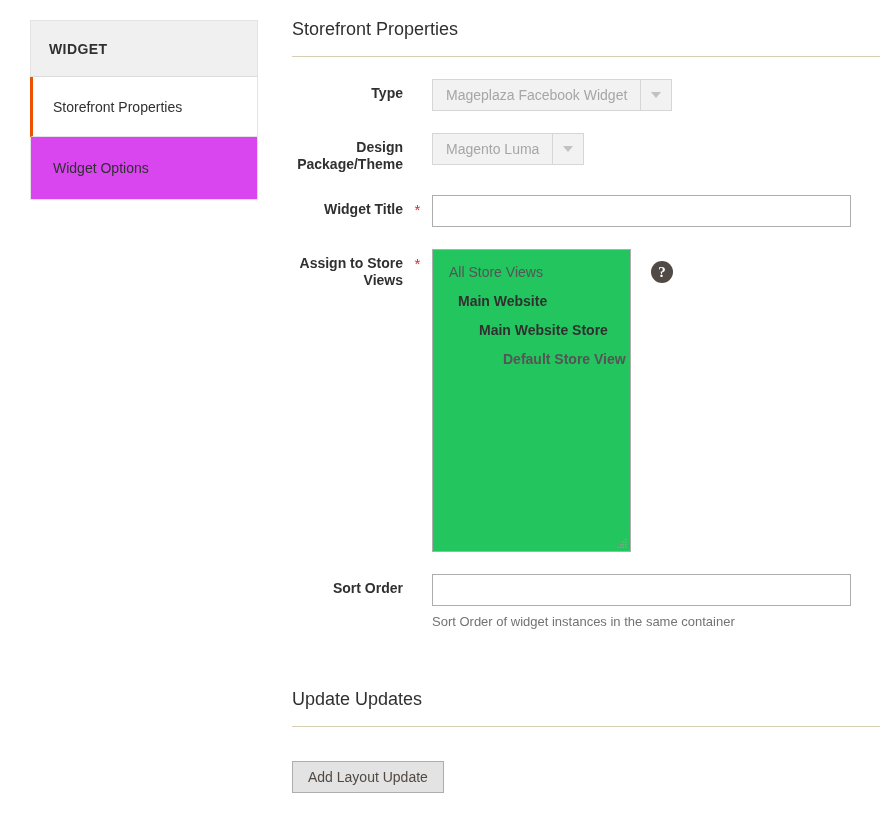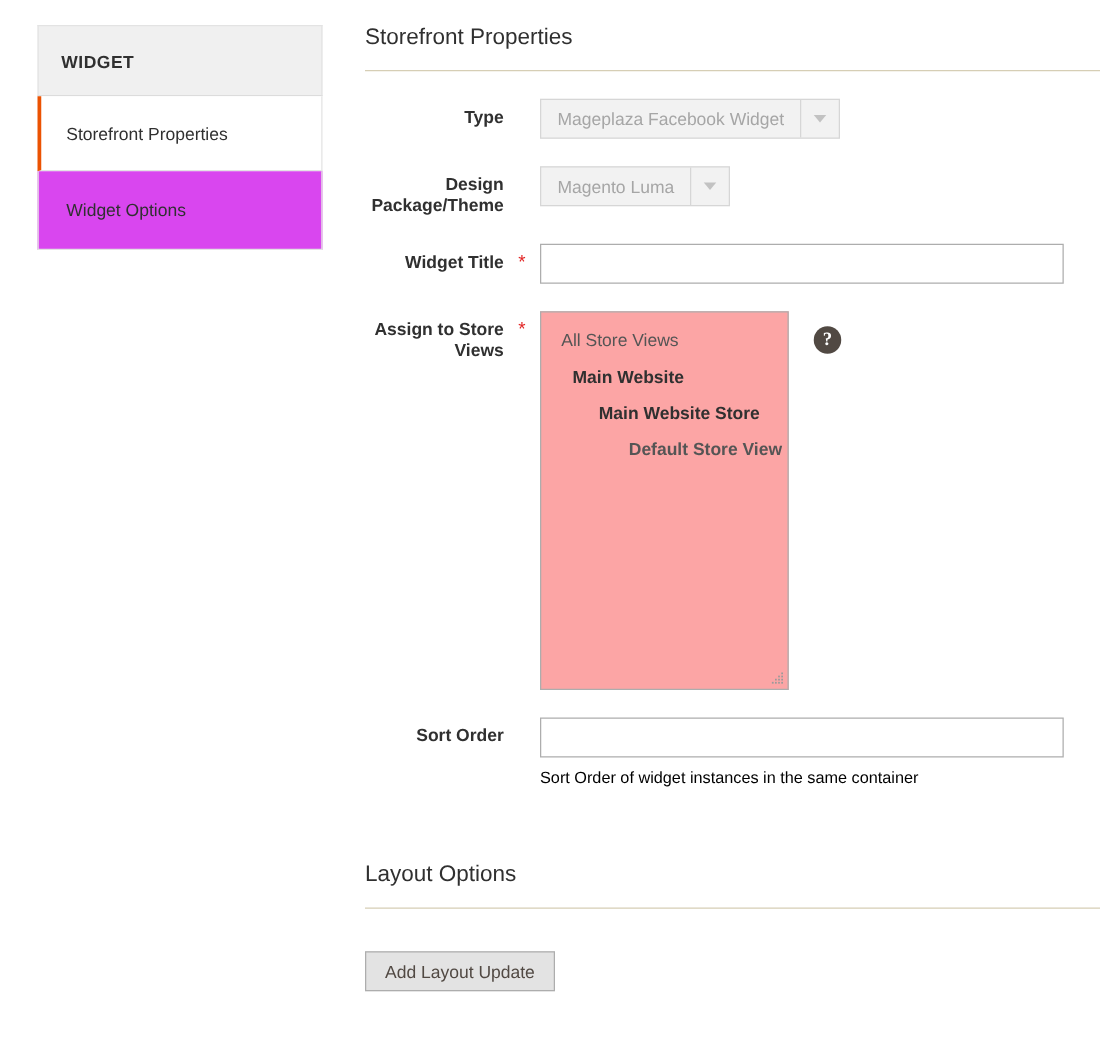--- a/index.html
+++ b/index.html
@@ -151,21 +151,21 @@
     font-size: 14px;
     color: #303030;
     padding: 0 9px;
     outline: none;
   }
 
   .multiselect {
     width: 199px;
     height: 303px;
     border: 1px solid #adadad;
-    background: #fca5a5;
+    background: #22c55e;
     padding: 8px 0 0 0;
     overflow: hidden;
     position: relative;
   }
   .ms-option {
     font-size: 14px;
     line-height: 29px;
     color: #303030;
     padding-left: 16px;
     white-space: nowrap;
@@ -197,21 +197,21 @@
     justify-content: center;
     margin-left: 20px;
     margin-top: 12px;
     cursor: pointer;
     flex: none;
     font-family: "Liberation Serif", serif;
   }
 
   .field-note {
     font-size: 13px;
-    color: #000000;
+    color: #737373;
     margin-top: 8px;
     line-height: 16px;
   }
 
   
   #layout-updates { margin-top: 60px; }
   .btn-secondary {
     margin-top: 34px;
     height: 32px;
     padding: 0 15px;
@@ -312,18 +312,18 @@
       <div class="field-label">Sort Order</div>
       <div class="req-spacer"></div>
       <div class="field-control">
         <input class="text-input" type="text" value="" style="">
         <div class="field-note">Sort Order of widget instances in the same container</div>
       </div>
     </div>
   </section>
 
   <section id="layout-updates">
-    <h2 class="section-title">Layout Options</h2>
+    <h2 class="section-title">Update Updates</h2>
     <hr class="section-rule">
     <button class="btn-secondary">Add Layout Update</button>
   </section>
 
 </div>
 
 </body></html>

